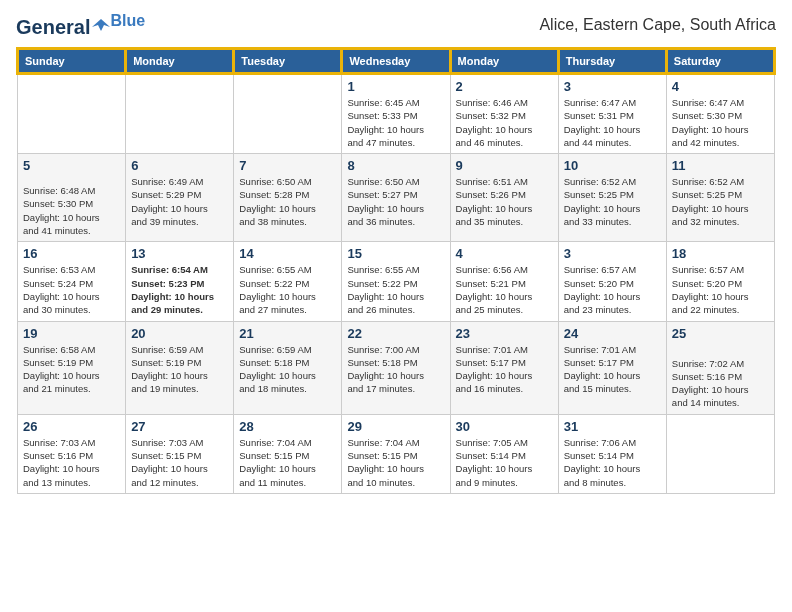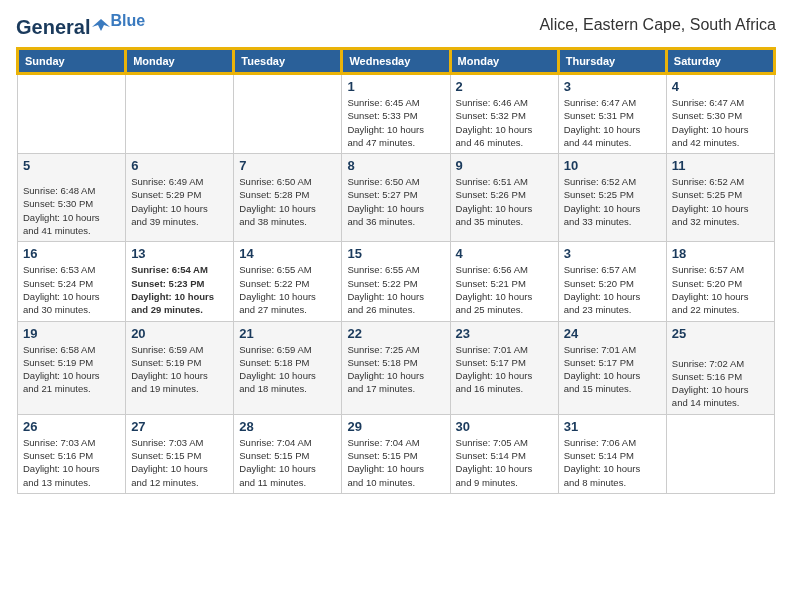--- a/index.html
+++ b/index.html
@@ -257,21 +257,21 @@
         </td>
         <td>
           <span class="day-number">21</span>
           <div class="day-detail" style="white-space: pre-line;">Sunrise: 6:59 AM
 Sunset: 5:18 PM
 Daylight: 10 hours
 and 18 minutes.</div>
         </td>
         <td>
           <span class="day-number">22</span>
-          <div class="day-detail" style="white-space: pre-line;">Sunrise: 7:25 AM
+          <div class="day-detail" style="white-space: pre-line;">Sunrise: 7:00 AM
 Sunset: 5:18 PM
 Daylight: 10 hours
 and 17 minutes.</div>
         </td>
         <td>
           <span class="day-number">23</span>
           <div class="day-detail" style="white-space: pre-line;">Sunrise: 7:01 AM
 Sunset: 5:17 PM
 Daylight: 10 hours
 and 16 minutes.</div>

